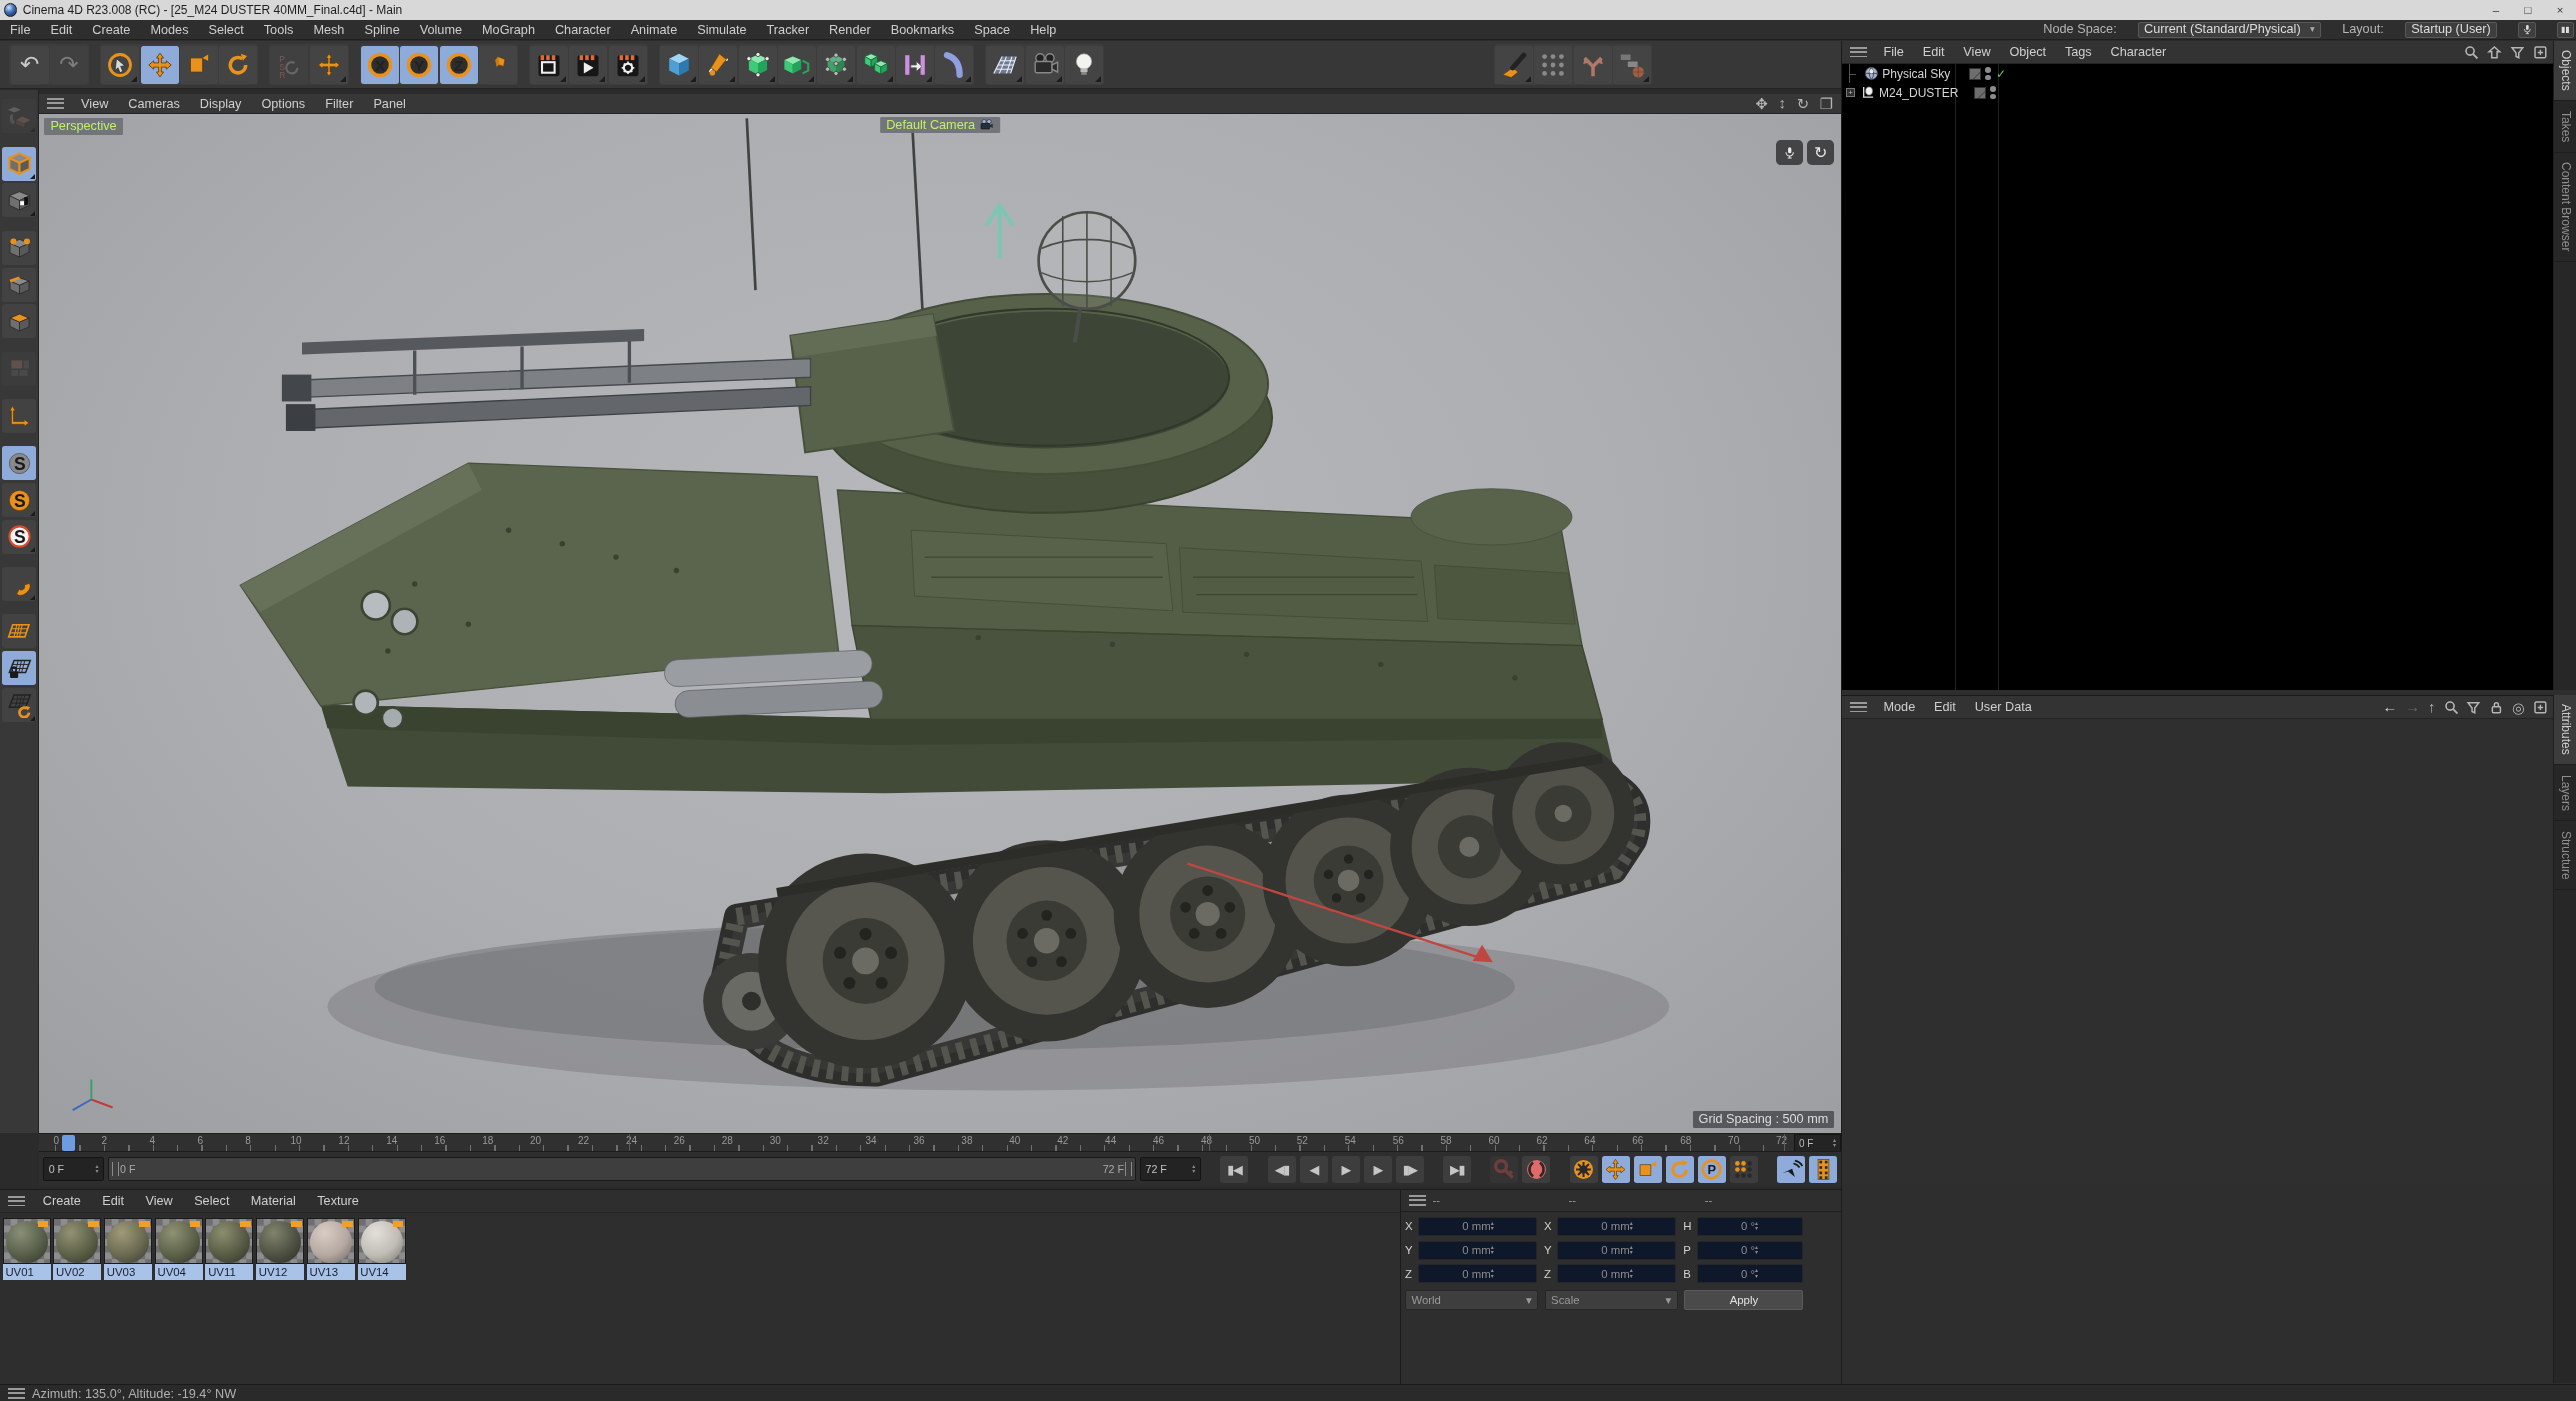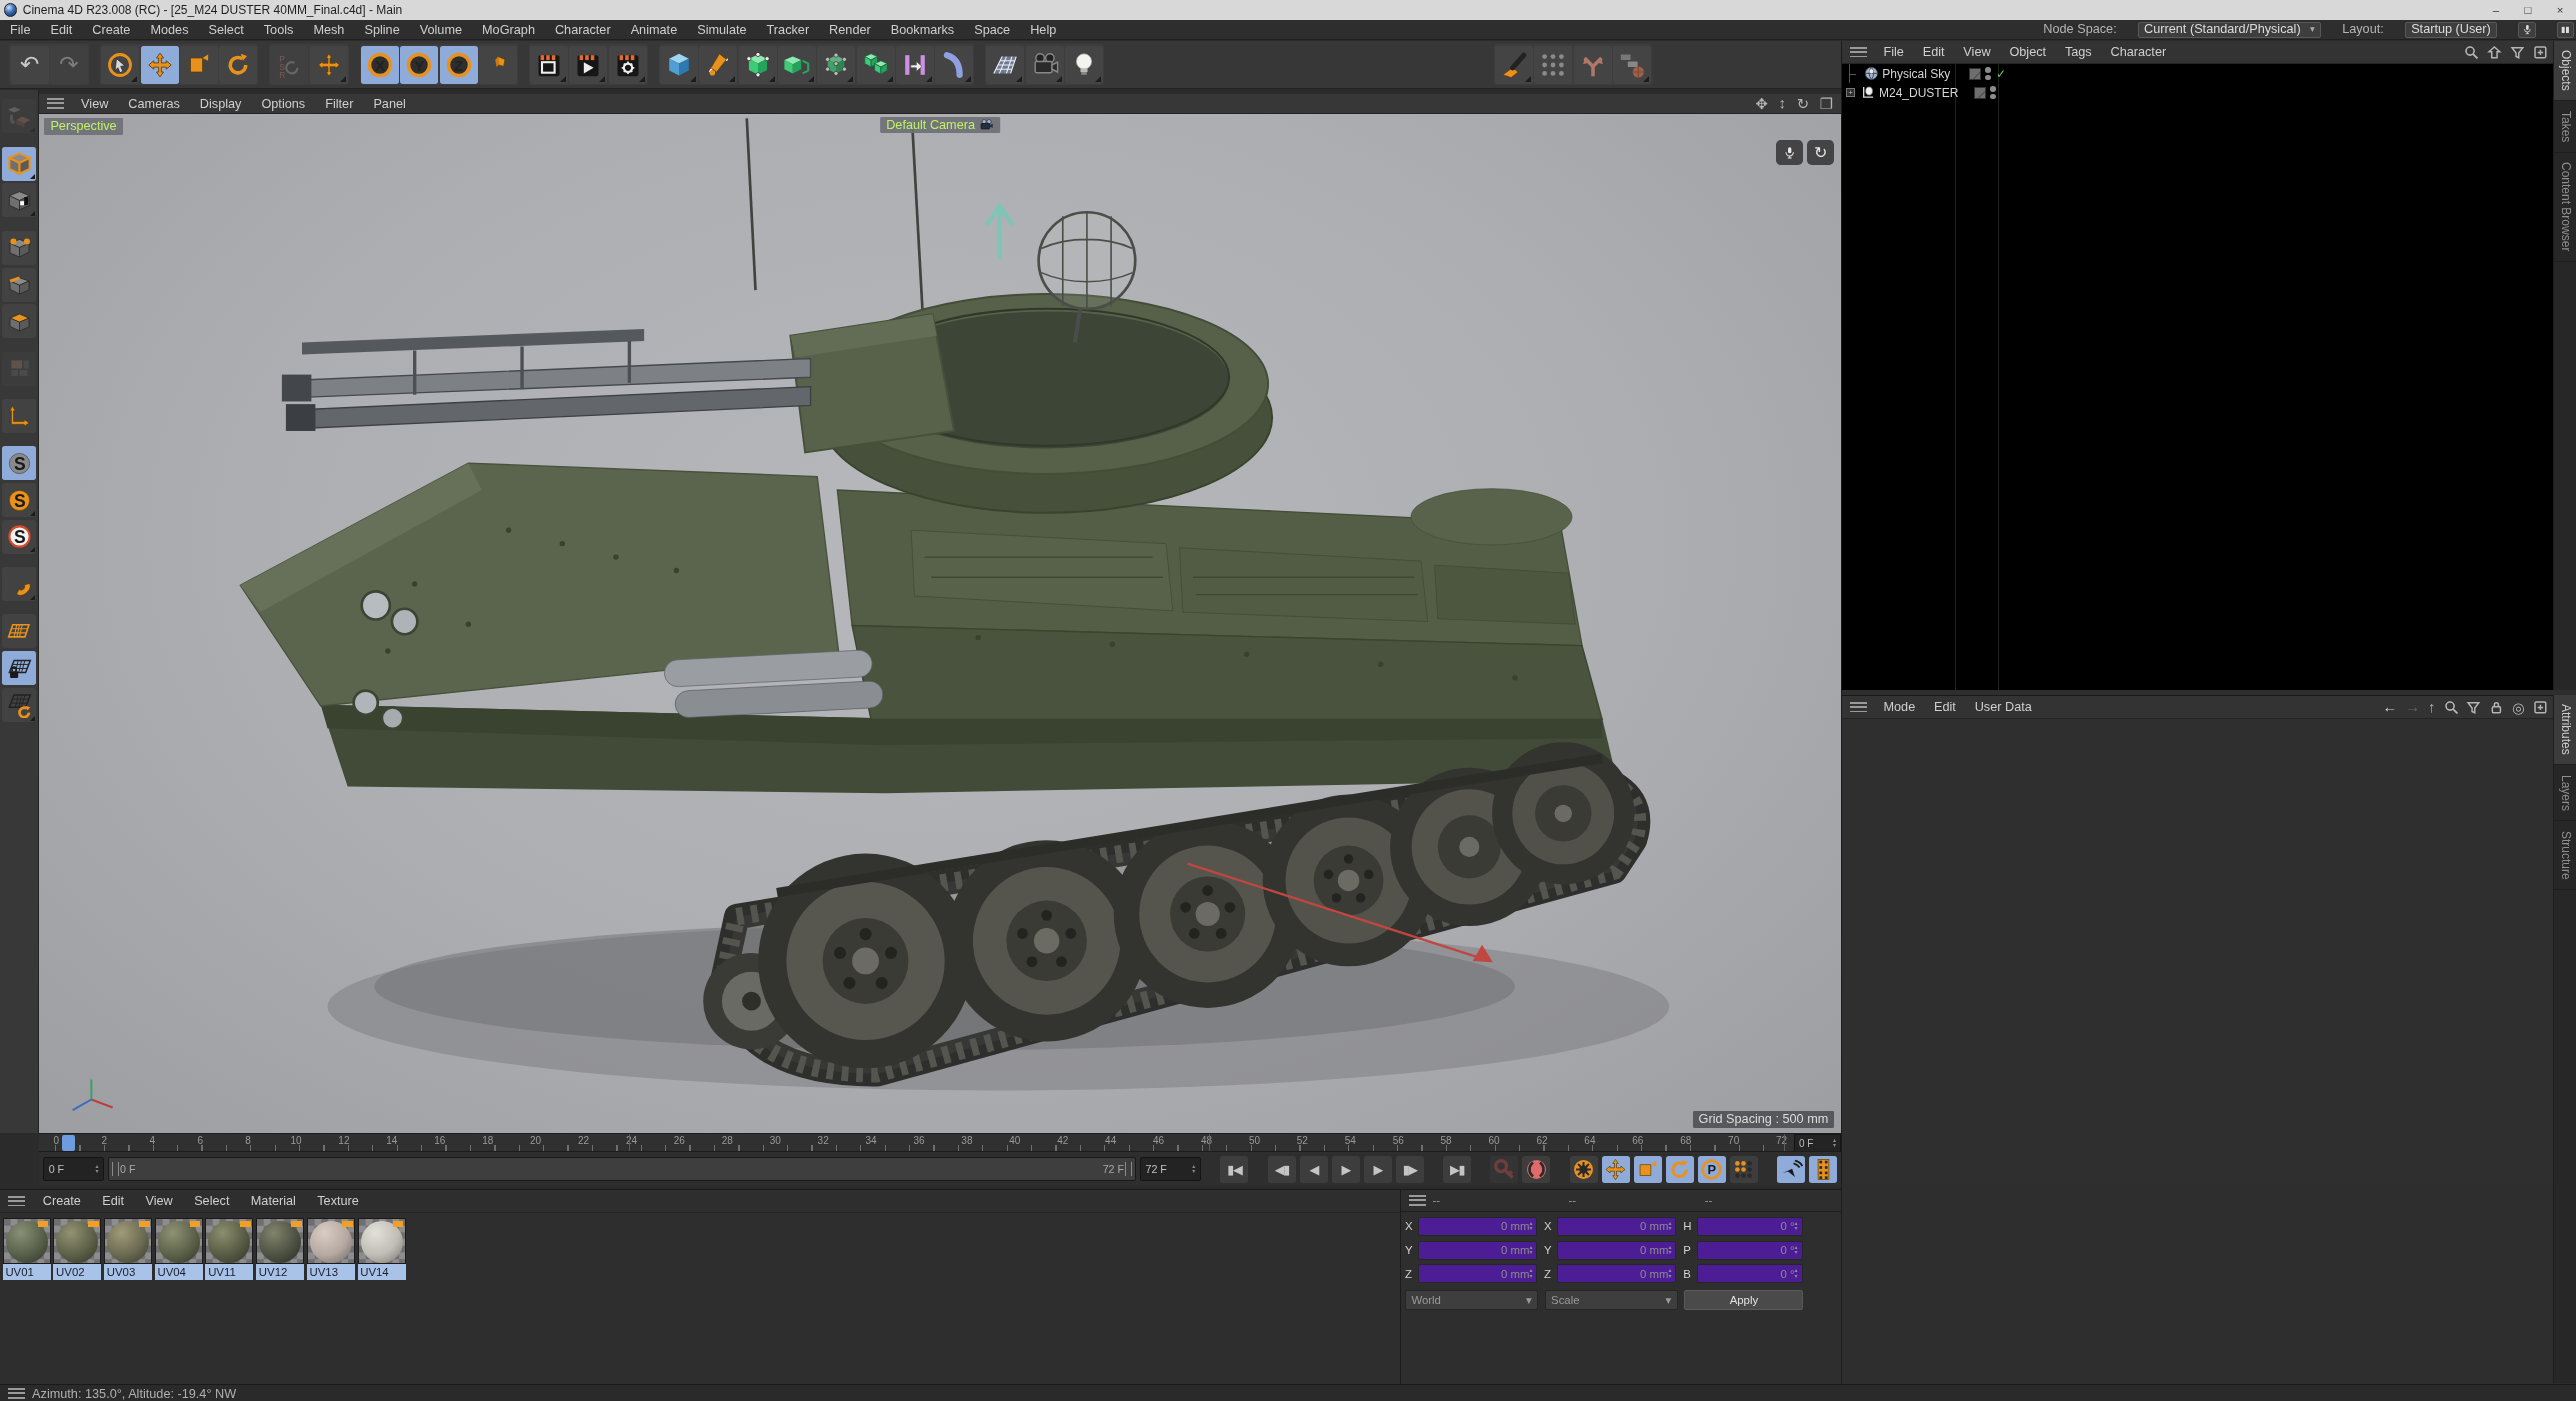--- a/index.html
+++ b/index.html
@@ -89,21 +89,21 @@
 .mat .mlbl{height:16px;background:#a9c2e8;color:#17202e;font-size:11.4px;line-height:16px;padding-left:2.7px}
 
 
 .coordpanel{position:absolute;left:1401px;top:1189px;width:440px;height:195px;background:#2e2e2e;border-top:0.7px solid #1b1b1b;font-size:11.4px}
 .coordhead{height:21.5px;display:flex;align-items:center;border-bottom:0.7px solid #1f1f1f;color:#9a9a9a}
 .coordhead .dash{width:142px}
 .coordgrid{display:flex;gap:6.7px;padding:5.4px 4px 0 4px}
 .ccol{display:flex;flex-direction:column;gap:4.7px}
 .crow{display:flex;align-items:center;gap:4px}
 .clab{width:9.4px;color:#d2d2d2}
-.cfield{width:119px;height:19px;background:#4c1d95;border:0.7px solid #262626;border-radius:2px;display:flex;align-items:center;justify-content:flex-end;padding:0 4px;color:#8b8b8b}
+.cfield{width:119px;height:19px;background:#0f172a;border:0.7px solid #262626;border-radius:2px;display:flex;align-items:center;justify-content:center;padding:0 4px;color:#8b8b8b}
 .ccol.rot .cfield{width:106px}
 .cddrow{display:flex;gap:6.7px;padding:6.7px 4px 0 4px}
 .cdd{width:133px;height:20px;background:#3e3e3e;border:0.7px solid #262626;border-radius:2px;display:flex;align-items:center;justify-content:space-between;padding:0 5.4px;color:#9a9a9a}
 .applybtn{width:119px;height:20px;background:#4a4a4a;border:0.7px solid #5a5a5a;border-radius:2px;color:#e2e2e2;display:flex;align-items:center;justify-content:center}
 
 
 .rightcol{position:absolute;left:1841px;top:41px;width:735px;height:1343px;background:#2e2e2e;border-left:0.7px solid #1b1b1b}
 .objmgr{position:absolute;left:0;top:0;width:711px;height:649px}
 .attrmgr{position:absolute;left:0;top:654px;width:711px;height:488px;border-top:1.3px solid #1a1a1a}
 .mgr-menu{height:23px;display:flex;align-items:center;border-bottom:0.7px solid #232323;background:#333}

